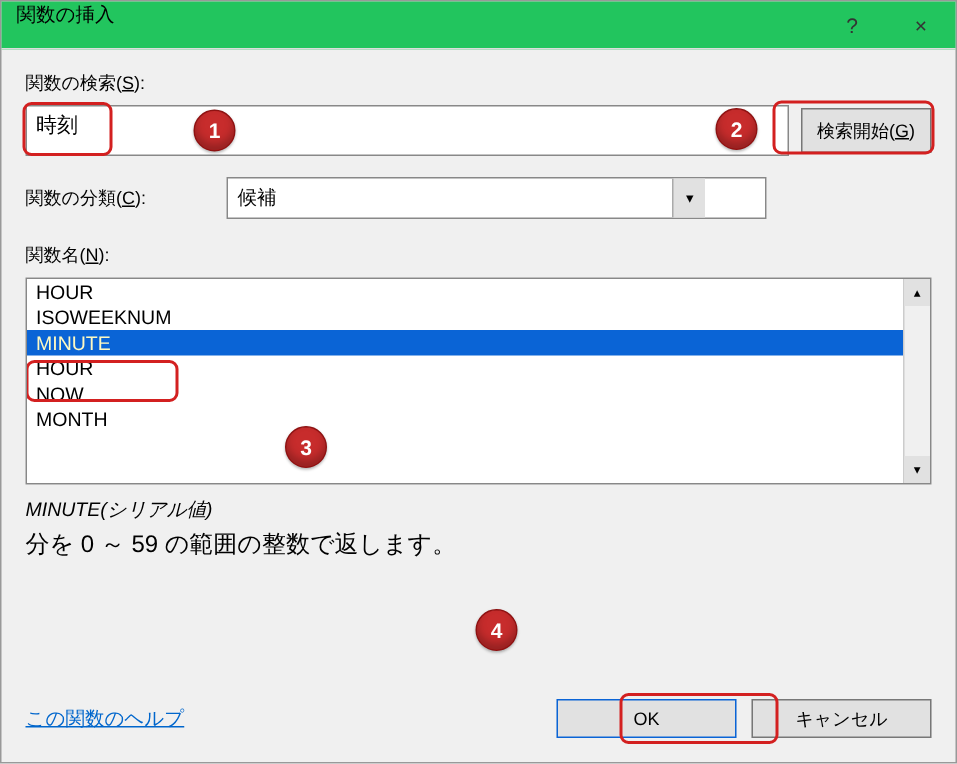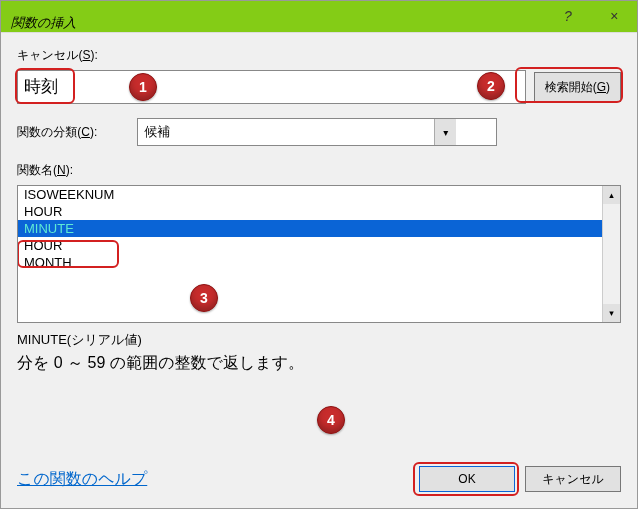--- a/index.html
+++ b/index.html
@@ -14,26 +14,25 @@
 .dialog {
   background: #f0f0f0;
   width: 100%;
   height: 100%;
   display: flex;
   flex-direction: column;
   border: 1px solid #999;
 }
 .titlebar {
   height: 32px;
-  background: #84cc16;
-  display: flex;
-  align-items: flex-end;
+  background: #22c55e;
+  display: flex;
+  align-items: flex-start;
   padding: 0 0 0 10px;
   border-bottom: 1px solid #ddd;
-  font-style: italic;
 }
 .titlebar .title { flex: 1; font-size: 13px; }
 .titlebar .tbtn {
   width: 46px;
   height: 32px;
   display: flex;
   align-items: center;
   justify-content: center;
   font-size: 14px;
   color: #333;
@@ -51,31 +50,31 @@
   align-items: center;
   gap: 8px;
   margin-bottom: 14px;
 }
 .search-input {
   flex: 1;
   height: 34px;
   background: #fff;
   border: 1px solid #888;
   padding: 4px 6px;
-  font-size: 17px;
+  font-size: 14px;
   position: relative;
 }
 .search-btn {
   height: 30px;
   padding: 0 10px;
   background: #e1e1e1;
   border: 1px solid #777;
   font-size: 12px;
 }
-.category-row { display: flex; align-items: center; gap: 0; margin-bottom: 16px; }
+.category-row { display: flex; align-items: center; gap: 14px; margin-bottom: 16px; }
 .select-wrap { position: relative; flex: 0 0 360px; }
 .select-box {
   width: 100%;
   height: 28px;
   background: #fff;
   border: 1px solid #888;
   padding: 4px 28px 4px 6px;
   font-size: 13px;
   margin-left: 40px;
 }
@@ -94,41 +93,41 @@
   background: #fff;
   border: 1px solid #888;
   height: 138px;
   overflow: hidden;
   position: relative;
   margin-bottom: 8px;
   display: flex;
 }
 .list-content { flex: 1; }
 .list-item { padding: 1px 6px; font-size: 13px; }
-.list-item.selected { background: #0a64d6; color: #5eead4; }
+.list-item.selected { background: #0a64d6; color: #fef9c3; }
 .scrollbar {
   width: 18px;
   background: #f0f0f0;
   border-left: 1px solid #ccc;
   display: flex;
   flex-direction: column;
 }
 .scroll-btn { height: 18px; background: #e1e1e1; display:flex;align-items:center;justify-content:center;font-size:9px;}
 .scroll-track { flex: 1; }
-.desc { margin-bottom: 4px; font-size: 13px; }
+.desc { margin-bottom: 4px; font-size: 13px; font-style: italic; }
 .desc-text { font-size: 16px; margin-bottom: 10px; }
 .footer {
   display: flex;
   align-items: center;
   padding: 12px 16px 16px 16px;
   gap: 10px;
 }
-.help-link { color: #0066cc; text-decoration: underline; flex: 1; font-size: 16px; }
+.help-link { color: #0066cc; text-decoration: underline; flex: 1; font-size: 13px; }
 .dlg-btn {
-  width: 96px;
+  width: 120px;
   height: 26px;
   background: #e1e1e1;
   border: 1px solid #777;
   font-size: 12px;
 }
 .dlg-btn.ok {
   border: 1px solid #0a64d6;
   background: #e1e1e1;
 }
 
@@ -162,21 +161,21 @@
 <div class="dialog">
   <div class="titlebar">
     <span class="title">関数の挿入</span>
     <div class="tbtn">?</div>
     <div class="tbtn">×</div>
   </div>
 
   <div class="content pos-rel">
 
     <div class="label">
-      <span>キャンセル(</span><span class="underline">S</span><span>):</span>
+      <span>関数の検索(</span><span class="underline">S</span><span>):</span>
     </div>
 
     <div class="search-row pos-rel">
       <div class="search-input">時刻</div>
       <button class="search-btn">
         <span>検索開始(</span><span class="underline">G</span><span>)</span>
       </button>
       <div class="ring" style="left:-2px; top:-2px; width:60px; height:36px;"></div>
       <div class="badge" style="left:112px; top:3px;">1</div>
       <div class="ring" style="right:-2px; top:-3px; width:108px; height:36px;"></div>
@@ -192,24 +191,25 @@
         <div class="select-arrow">▾</div>
       </div>
     </div>
 
     <div class="label">
       <span>関数名(</span><span class="underline">N</span><span>):</span>
     </div>
 
     <div class="listbox pos-rel">
       <div class="list-content" id="list-content">
+          <div class="list-item">HOUR</div>
           <div class="list-item">ISOWEEKNUM</div>
-          <div class="list-item">HOUR</div>
           <div class="list-item selected">MINUTE</div>
           <div class="list-item">HOUR</div>
+          <div class="list-item">NOW</div>
           <div class="list-item">MONTH</div>
         </div>
       <div class="scrollbar">
         <div class="scroll-btn">▴</div>
         <div class="scroll-track"></div>
         <div class="scroll-btn">▾</div>
       </div>
       <div class="ring" style="left:-1px; top:54px; width:102px; height:28px;"></div>
       <div class="badge" style="left:172px; top:98px;">3</div>
     </div>

